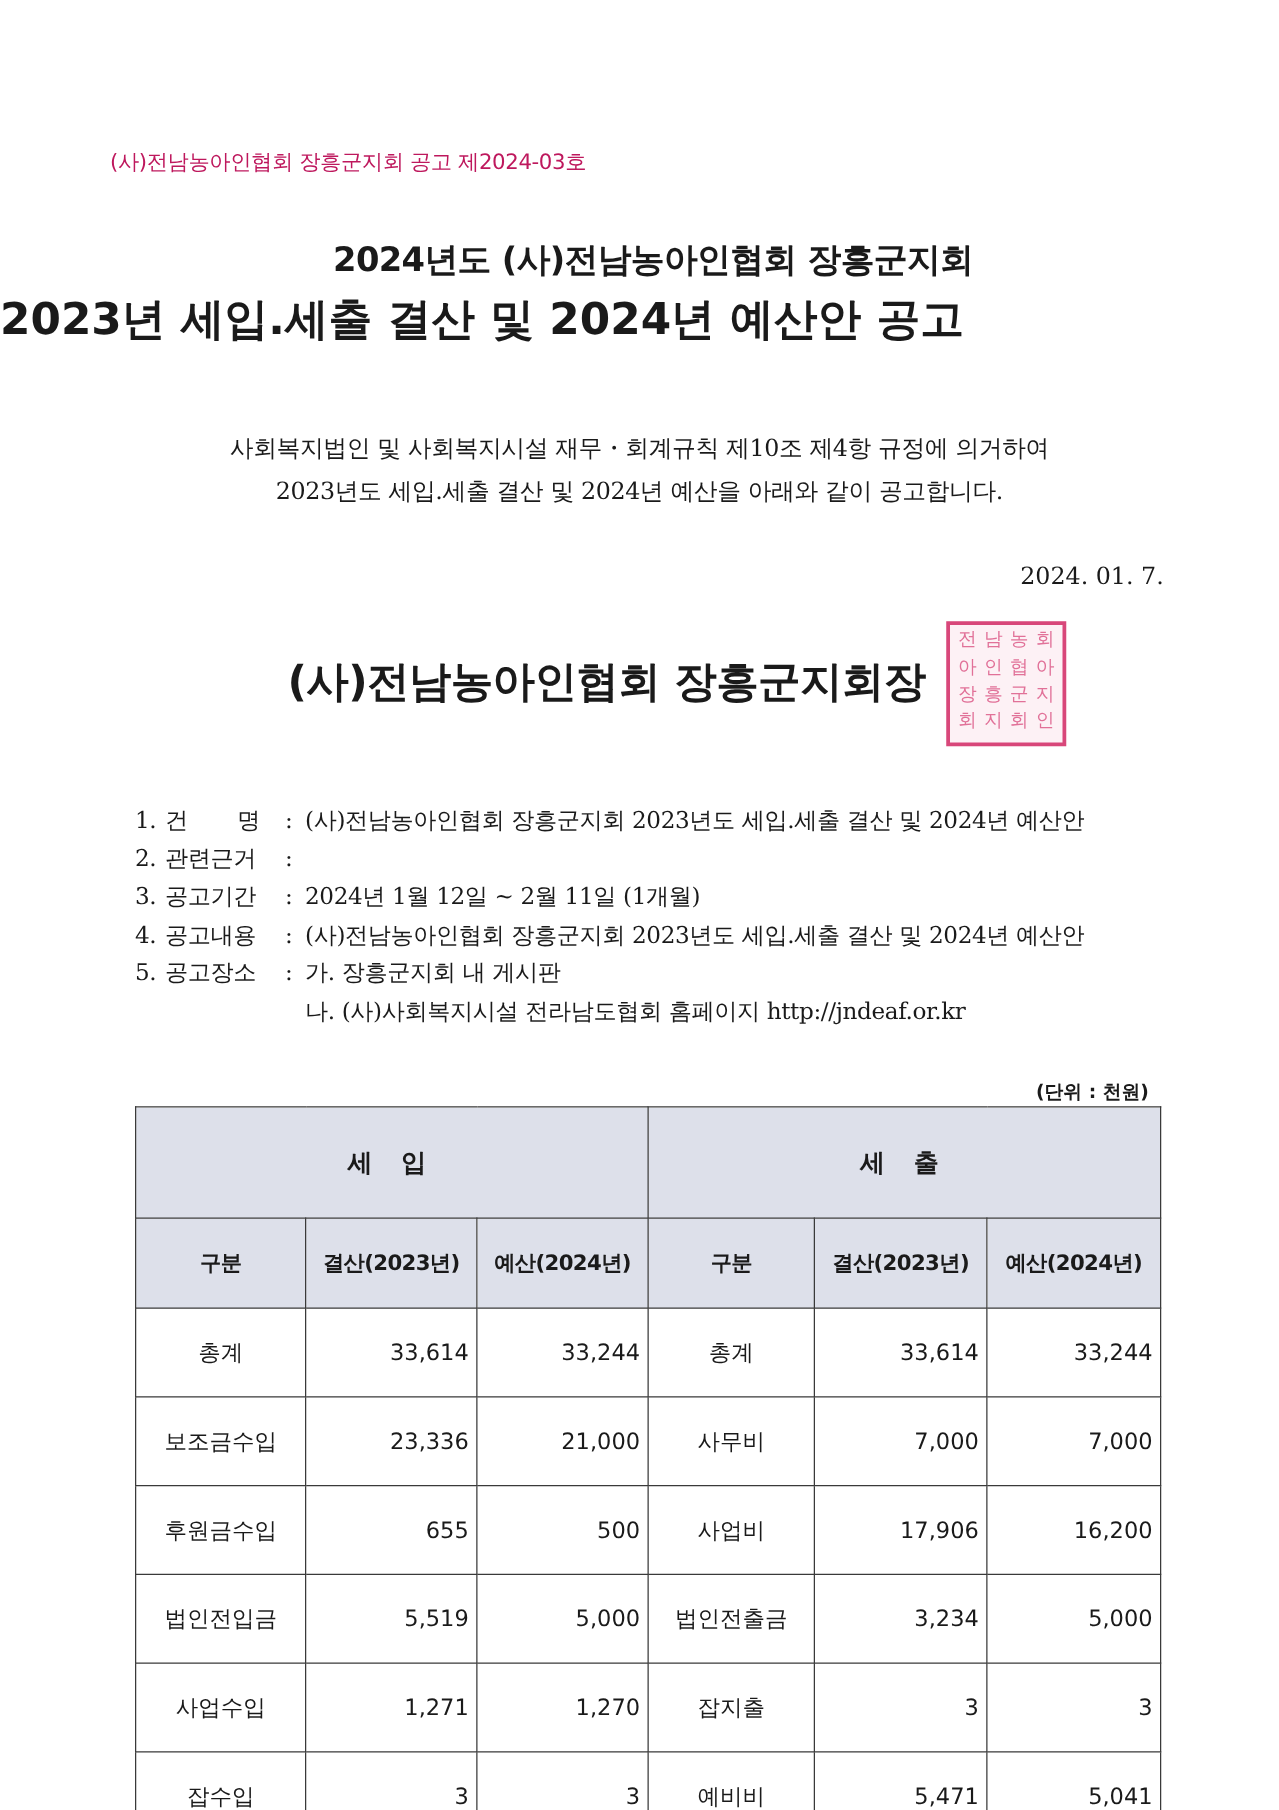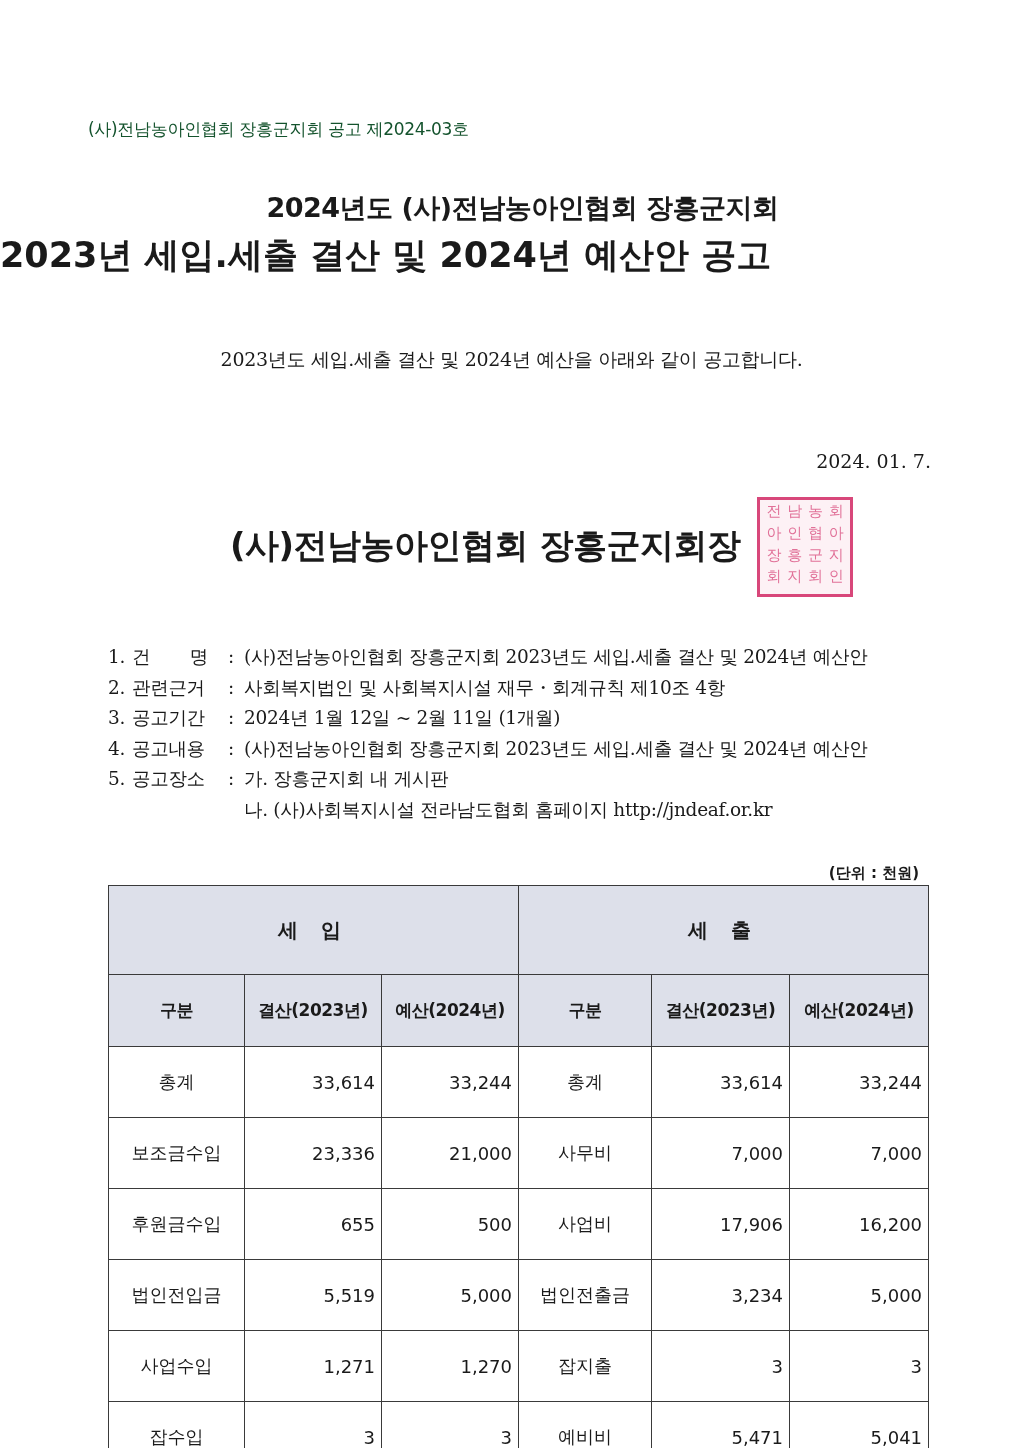--- a/index.html
+++ b/index.html
@@ -3,21 +3,21 @@
   <meta charset="utf-8">
   <style>
     html, body { margin: 0; padding: 0; background: #ffffff; }
     body {
       width: 1023px; height: 1448px; position: relative; overflow: hidden;
       color: #1a1a1a;
       font-family: "DejaVu Sans", "Liberation Sans", sans-serif;
     }
     .abs { position: absolute; }
     .doc-number {
-      left: 88px; top: 118px; font-size: 17px; color: #14532d;
+      left: 88px; top: 118px; font-size: 17px; color: #be185d;
       font-family: "DejaVu Sans", sans-serif; letter-spacing: -0.3px;
     }
     .title1 {
       left: 0; width: 1023px; top: 190px; text-align: center;
       font-size: 27px; font-weight: bold; letter-spacing: -0.5px;
       font-family: "DejaVu Sans", sans-serif;
       padding-left: 11px;
     }
     .title2 {
       left: 0; width: 1023px; top: 232px; text-align: left;
@@ -83,20 +83,21 @@
   </style>
 </head>
 <body>
 
 <div class="abs doc-number">(사)전남농아인협회 장흥군지회 공고 제2024-03호</div>
 
 <div class="abs title1">2024년도 (사)전남농아인협회 장흥군지회</div>
 <div class="abs title2">2023년 세입.세출 결산 및 2024년 예산안 공고</div>
 
 <div class="abs intro">
+  <div>사회복지법인 및 사회복지시설 재무・회계규칙 제10조 제4항 규정에 의거하여</div>
   <div>2023년도 세입.세출 결산 및 2024년 예산을 아래와 같이 공고합니다.</div>
 </div>
 
 <div class="abs date">2024. 01. 7.</div>
 
 <div class="abs seal">
   <span>전</span>
   <span>남</span>
   <span>농</span>
   <span>회</span>
@@ -123,21 +124,20 @@
       <span>건</span>
       <span>명</span>
     </span>
     <span class="item-colon">:</span>
     <span>(사)전남농아인협회 장흥군지회 2023년도 세입.세출 결산 및 2024년 예산안</span>
   </div>
   <div class="item-row">
     <span class="item-num">2.</span>
     <span class="item-label">관련근거</span>
     <span class="item-colon">:</span>
-    <span>사회복지법인 및 사회복지시설 재무・회계규칙 제10조 4항</span>
   </div>
   <div class="item-row">
     <span class="item-num">3.</span>
     <span class="item-label">공고기간</span>
     <span class="item-colon">:</span>
     <span>2024년 1월 12일 ~ 2월 11일 (1개월)</span>
   </div>
   <div class="item-row">
     <span class="item-num">4.</span>
     <span class="item-label">공고내용</span>

